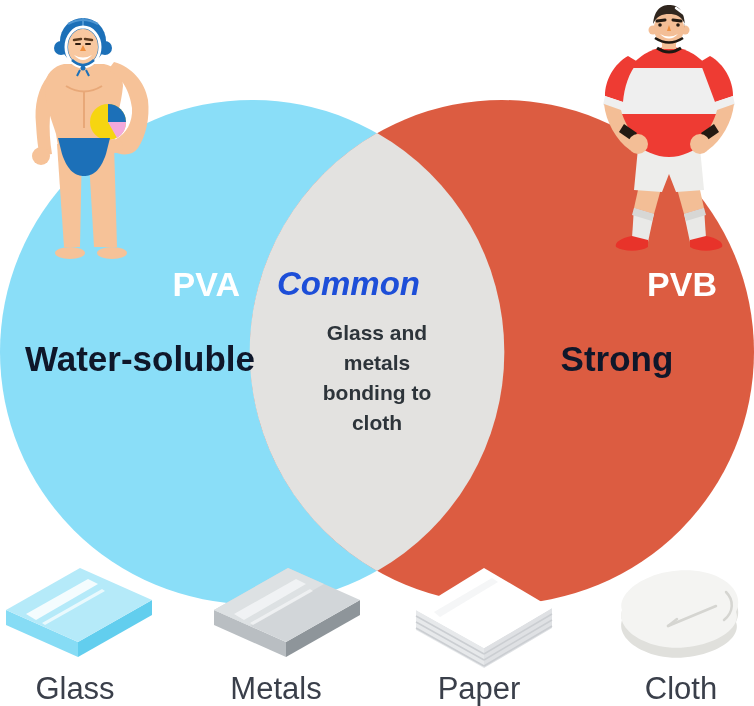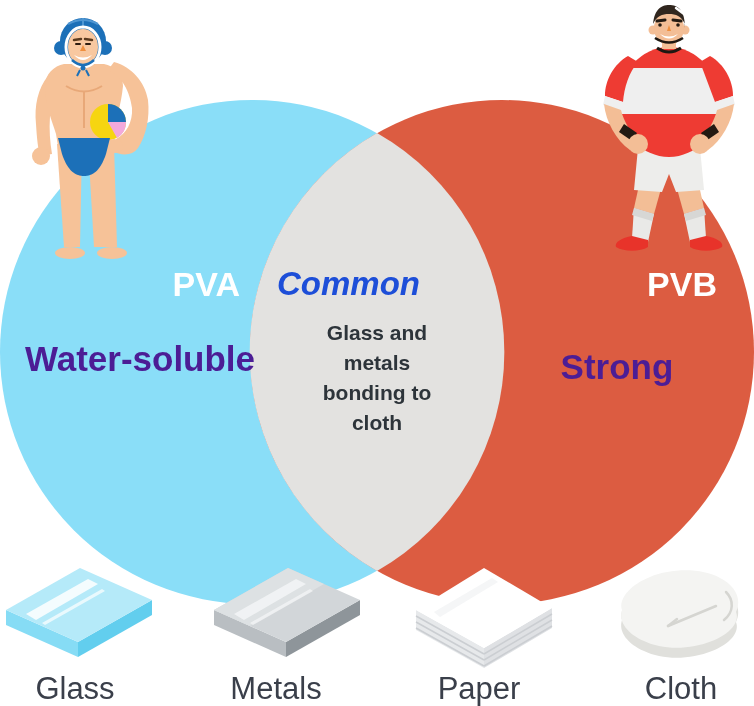--- a/index.html
+++ b/index.html
@@ -2,21 +2,21 @@
 <html><head>
 <meta charset="utf-8">
 <style>
   html,body{margin:0;padding:0;background:#ffffff;}
   .stage{
     position:relative;width:754px;height:706px;background:#ffffff;overflow:hidden;
     font-family:"Liberation Sans",sans-serif;
   }
   .abs{position:absolute;}
   .vtitle{font-size:34px;font-weight:700;color:#ffffff;text-align:right;line-height:1.1;}
-  .vsub{font-size:35px;font-weight:700;color:#4c1d95;text-align:center;line-height:1.1;}
+  .vsub{font-size:35px;font-weight:700;color:#0f172a;text-align:center;line-height:1.1;}
   .ctitle{font-size:33px;font-weight:700;color:#1d4ed8;text-align:left;line-height:1.1;font-style:italic;}
   .cbody{font-size:21px;font-weight:700;color:#2d343a;text-align:center;}
   .cbody div{line-height:30px;}
   .mlabel{font-size:31px;font-weight:400;color:#3a3f4a;text-align:center;line-height:1.1;}
   svg{display:block;}
 </style>
 </head>
 <body>
 
 <div class="stage">
@@ -124,21 +124,21 @@
 
   <div class="abs ctitle" style="left:277px;top:266px;width:200px">Common</div>
   <div class="abs cbody" style="left:292px;top:318px;width:170px">
     <div>Glass and</div>
     <div>metals</div>
     <div>bonding to</div>
     <div>cloth</div>
   </div>
 
   <div class="abs vtitle" style="left:517px;top:266px;width:200px">PVB</div>
-  <div class="abs vsub" style="left:517px;top:348px;width:200px">Strong</div>
+  <div class="abs vsub" style="left:517px;top:340px;width:200px">Strong</div>
 
   <svg class="abs" style="left:4px;top:562px" width="150" height="104" viewBox="0 0 150 104">
     <polygon points="74,80 148,38 148,53 74,95" fill="#62ceee"></polygon>
     <polygon points="2,48 74,80 74,95 2,63" fill="#86dcf5"></polygon>
     <polygon points="2,48 76,6 148,38 74,80" fill="#b5eaf9"></polygon>
     <polygon points="22,52 84,17 94,22 32,58" fill="#ffffff" opacity="0.85"></polygon>
     <polygon points="38,61 98,27 101,29 41,63" fill="#ffffff" opacity="0.7"></polygon>
   </svg>
 
   <svg class="abs" style="left:212px;top:562px" width="150" height="104" viewBox="0 0 150 104">

